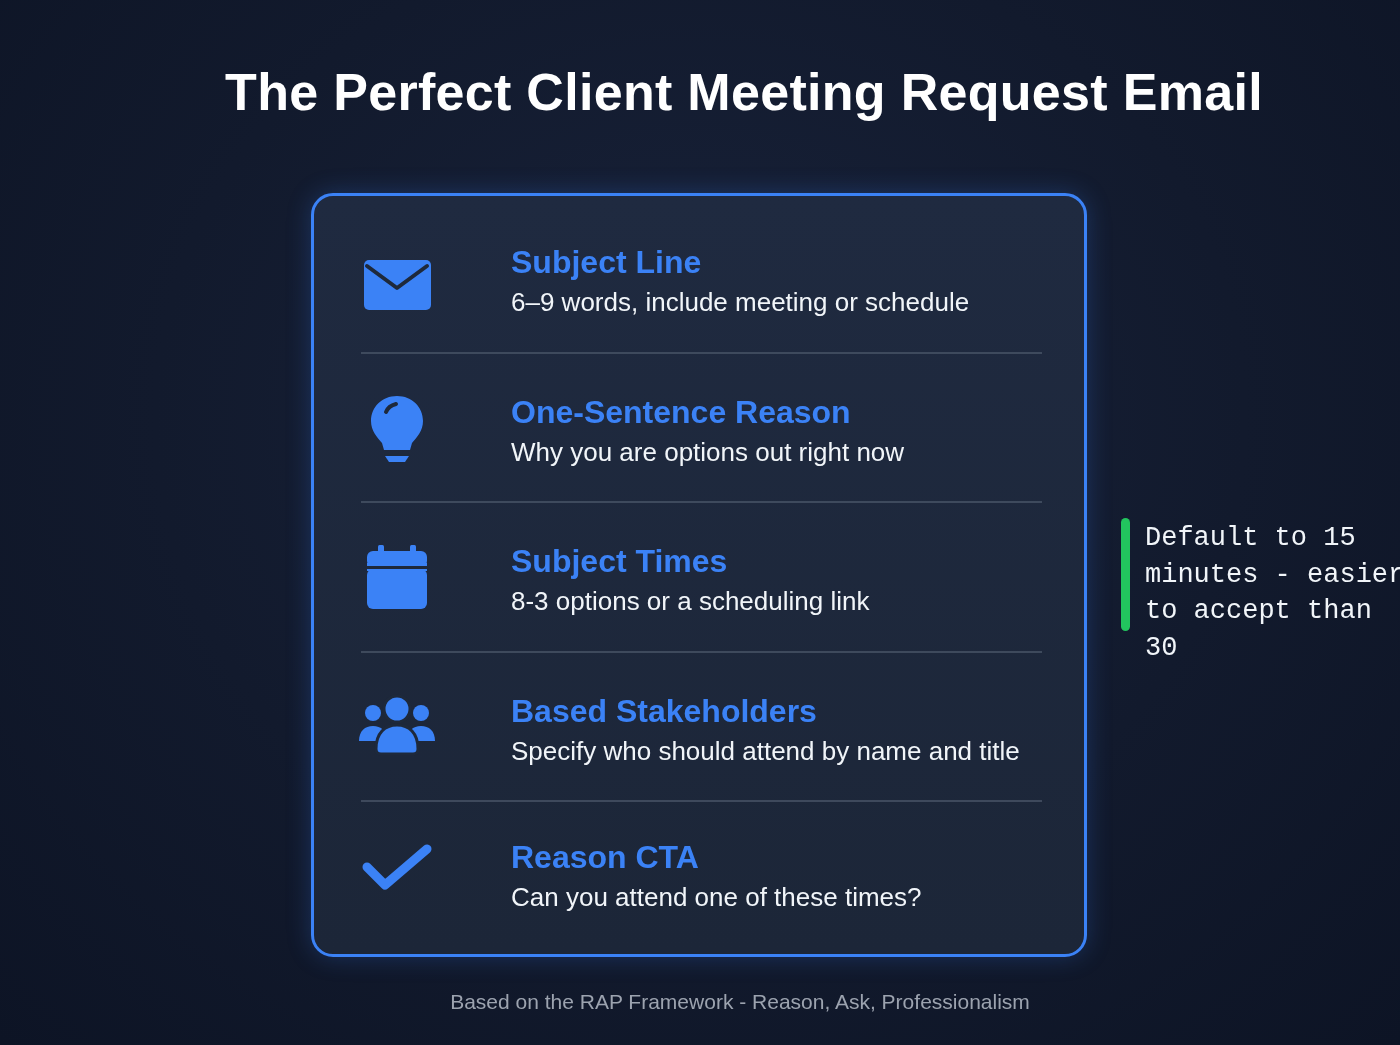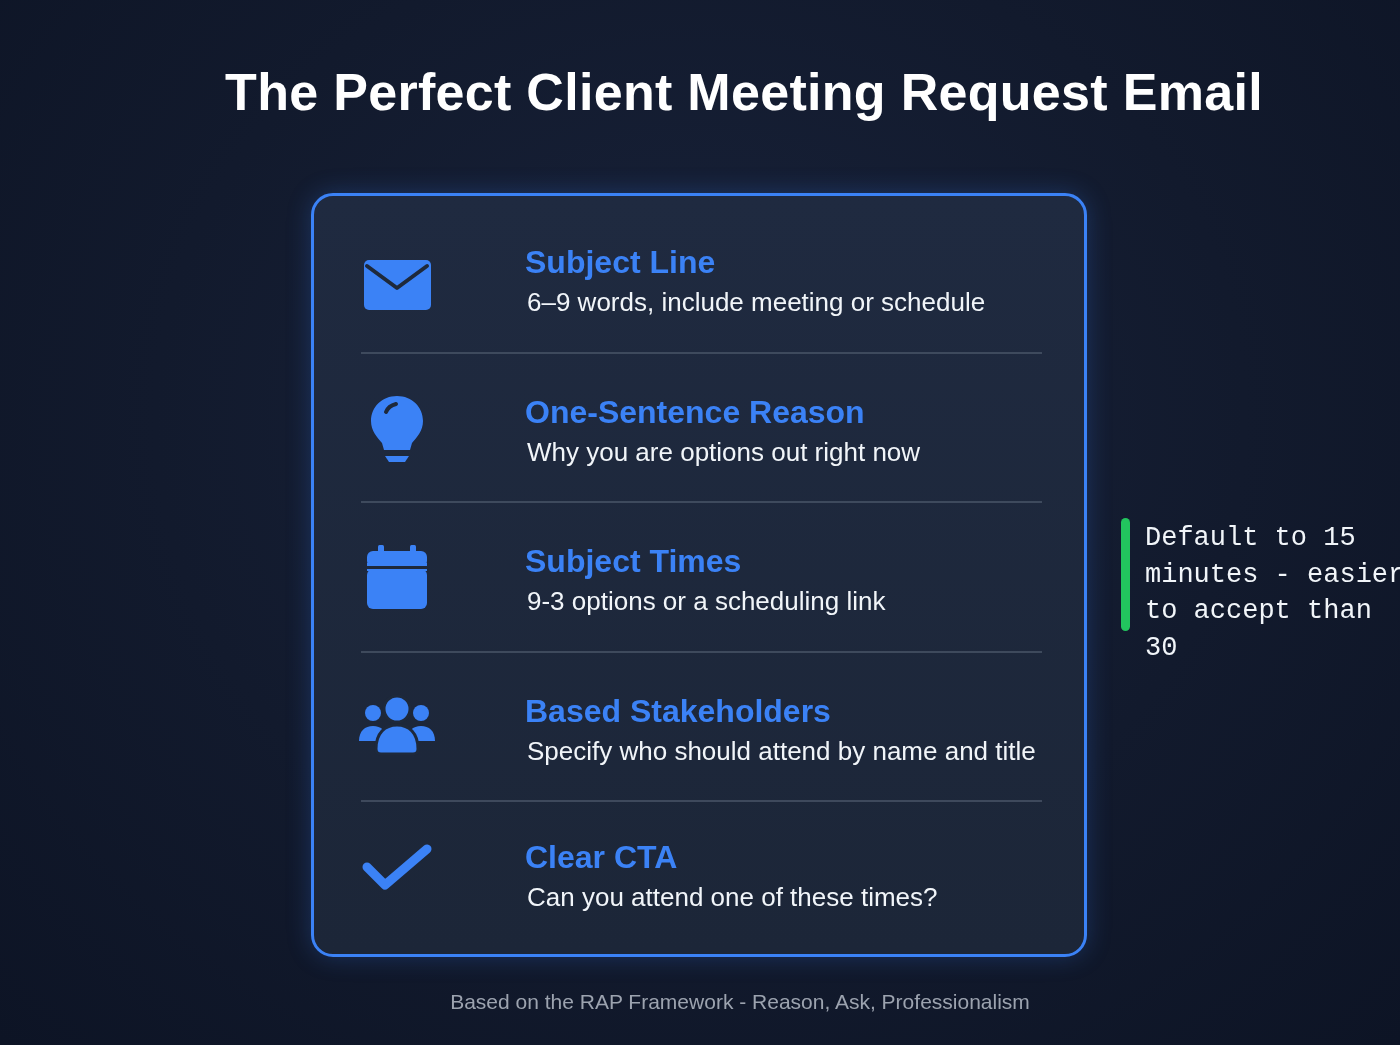--- a/index.html
+++ b/index.html
@@ -15,26 +15,26 @@
   }
   .card {
     position: absolute; left: 311px; top: 193px; width: 776px; height: 764px;
     box-sizing: border-box; border: 3px solid #3b82f6; border-radius: 22px;
     background: linear-gradient(180deg, #1f2a40 0%, #1c2638 100%);
     box-shadow: 0 0 24px rgba(59,130,246,0.25);
   }
   .item { position: absolute; left: 47px; width: 680px; height: 120px; }
   .item .icon { position: absolute; left: 0; top: 0; width: 72px; height: 72px; }
   .item .label {
-    position: absolute; left: 164px; top: 0;
+    position: absolute; left: 150px; top: 0;
     font-size: 32px; font-weight: 700; color: #3b82f6; white-space: nowrap;
   }
   .item .desc {
     position: absolute; left: 150px; top: 43px;
-    font-size: 26px; color: #f1f5f9; white-space: nowrap; margin-left: 16px;
+    font-size: 26px; color: #f1f5f9; white-space: nowrap;
   }
   .divider {
     position: absolute; left: 47px; width: 681px; height: 2px; background: #4a5568; opacity: 0.75;
   }
   .note {
     position: absolute; left: 1121px; top: 518px; width: 270px; height: 115px; font-family: Liberation Mono, monospace;
   }
   .note .bar {
     position: absolute; left: 0; top: 0; width: 9px; height: 113px; border-radius: 5px; background: #22c55e;
   }
@@ -78,21 +78,21 @@
   <div class="item" style="top:347px;">
     <svg class="icon" viewBox="0 0 72 72" style="top:0px;">
       <rect x="17" y="2" width="6" height="12" rx="1.5" fill="#3b82f6"></rect>
       <rect x="49" y="2" width="6" height="12" rx="1.5" fill="#3b82f6"></rect>
       <rect x="6" y="8" width="60" height="16" rx="6" fill="#3b82f6"></rect>
       <rect x="6" y="26" width="60" height="40" rx="6" fill="#3b82f6"></rect>
       <rect x="6" y="20" width="60" height="8" fill="#3b82f6"></rect>
       <rect x="6" y="23" width="60" height="3" fill="#1e293b"></rect>
     </svg>
     <div class="label">Subject Times</div>
-    <div class="desc">9-3 options or a scheduling link</div>
+    <div class="desc">8-3 options or a scheduling link</div>
   </div>
   <div class="divider" style="top:455px;"></div>
 
   <div class="item" style="top:497px;">
     <svg class="icon" viewBox="0 0 80 72" style="top:0px; width:80px; left:-4px;">
       <circle cx="16" cy="20" r="8" fill="#3b82f6"></circle>
       <circle cx="64" cy="20" r="8" fill="#3b82f6"></circle>
       <path d="M2 48 C2 38 8 33 16 33 C24 33 30 38 30 48 Z" fill="#3b82f6"></path>
       <path d="M50 48 C50 38 56 33 64 33 C72 33 78 38 78 48 Z" fill="#3b82f6"></path>
       <circle cx="40" cy="16" r="13" fill="#3b82f6" stroke="#1e293b" stroke-width="3"></circle>
@@ -100,21 +100,21 @@
     </svg>
     <div class="label">Based Stakeholders</div>
     <div class="desc">Specify who should attend by name and title</div>
   </div>
   <div class="divider" style="top:604px;"></div>
 
   <div class="item" style="top:643px;">
     <svg class="icon" viewBox="0 0 72 72" style="top:4px;">
       <path d="M6 24 L24 42 L66 6" fill="none" stroke="#3b82f6" stroke-width="9" stroke-linecap="round" stroke-linejoin="round"></path>
     </svg>
-    <div class="label">Clear CTA</div>
+    <div class="label">Reason CTA</div>
     <div class="desc">Can you attend one of these times?</div>
   </div>
 </div>
 
 <div class="note">
   <div class="bar"></div>
   <div class="text">Default to 15 minutes - easier to accept than 30</div>
 </div>
 
 <div class="footer">Based on the RAP Framework - Reason, Ask, Professionalism</div>

